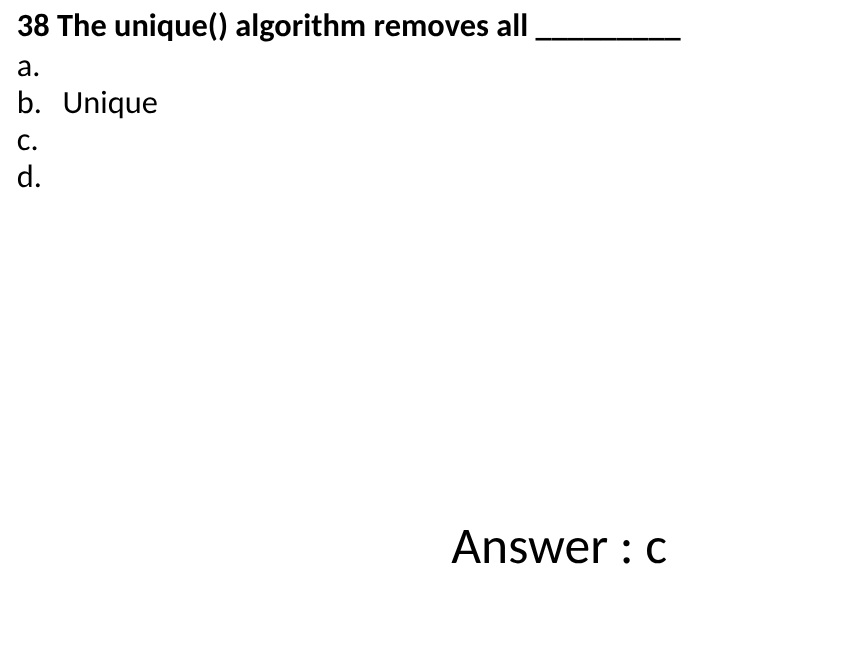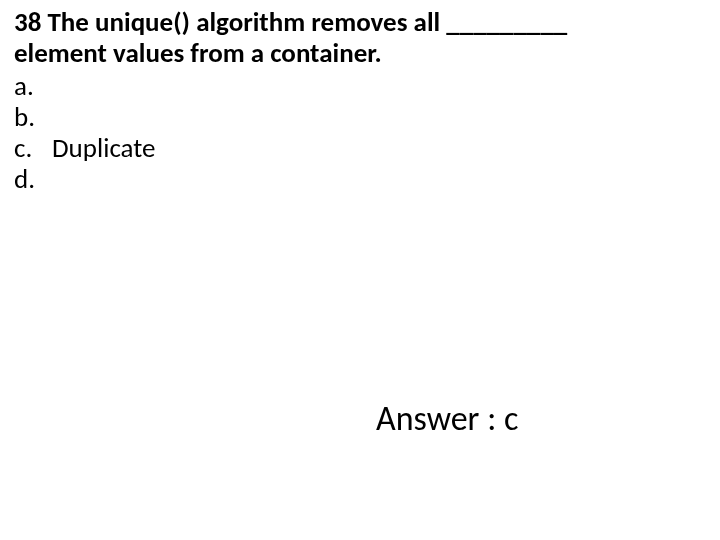--- a/index.html
+++ b/index.html
@@ -38,45 +38,44 @@
   .option {
     display: flex;
   }
   .option .letter {
     width: 38px;
     flex: 0 0 38px;
   }
   .answer {
     position: absolute;
     left: 376px;
-    top: 398px;
-    font-size: 34px;
+    top: 428px;
+    font-size: 43px;
     font-weight: 400;
     text-align: center;
   }
 </style>
 </head>
 <body>
 
 <div class="slide">
 
   <div class="question-block">
     <span class="question-line">38 The unique() algorithm removes all _________</span>
-    <span class="question-line">element values from a container.</span>
 
     <div class="options">
       <div class="option">
         <span class="letter">a.</span>
       </div>
       <div class="option">
         <span class="letter">b.</span>
+        <span>Unique</span>
       </div>
       <div class="option">
         <span class="letter">c.</span>
-        <span>Duplicate</span>
       </div>
       <div class="option">
         <span class="letter">d.</span>
       </div>
     </div>
   </div>
 
   <div class="answer">Answer : c</div>
 
 </div>

